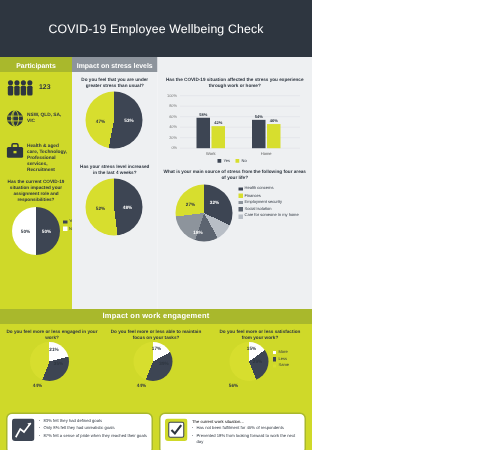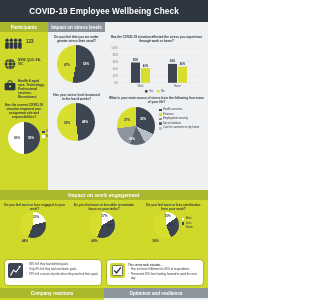--- a/index.html
+++ b/index.html
@@ -6,23 +6,23 @@
   html,body { width:208px; height:300px; }
   body {
     font-family:"Liberation Sans", sans-serif;
     background:#ffffff;
     overflow:hidden;
   }
   .page { position:relative; width:208px; height:300px; background:#fff; }
 
   
   .title-bar {
-    height:22px; background:#2e3640; color:#ffffff;
+    height:38px; background:#2e3640; color:#ffffff;
     display:flex; align-items:center; justify-content:center;
-    font-size:8.2px; font-weight:bold; letter-spacing:.1px;
+    font-size:8.2px; font-weight:normal; letter-spacing:.1px;
   }
 
   
   .band {
     height:10px; display:flex; align-items:center; justify-content:center;
     font-size:5px; color:#fff; font-weight:bold; letter-spacing:.15px;
   }
   .band-olive { background:#a9b82c; }
   .band-grey  { background:#8d949c; }
 

